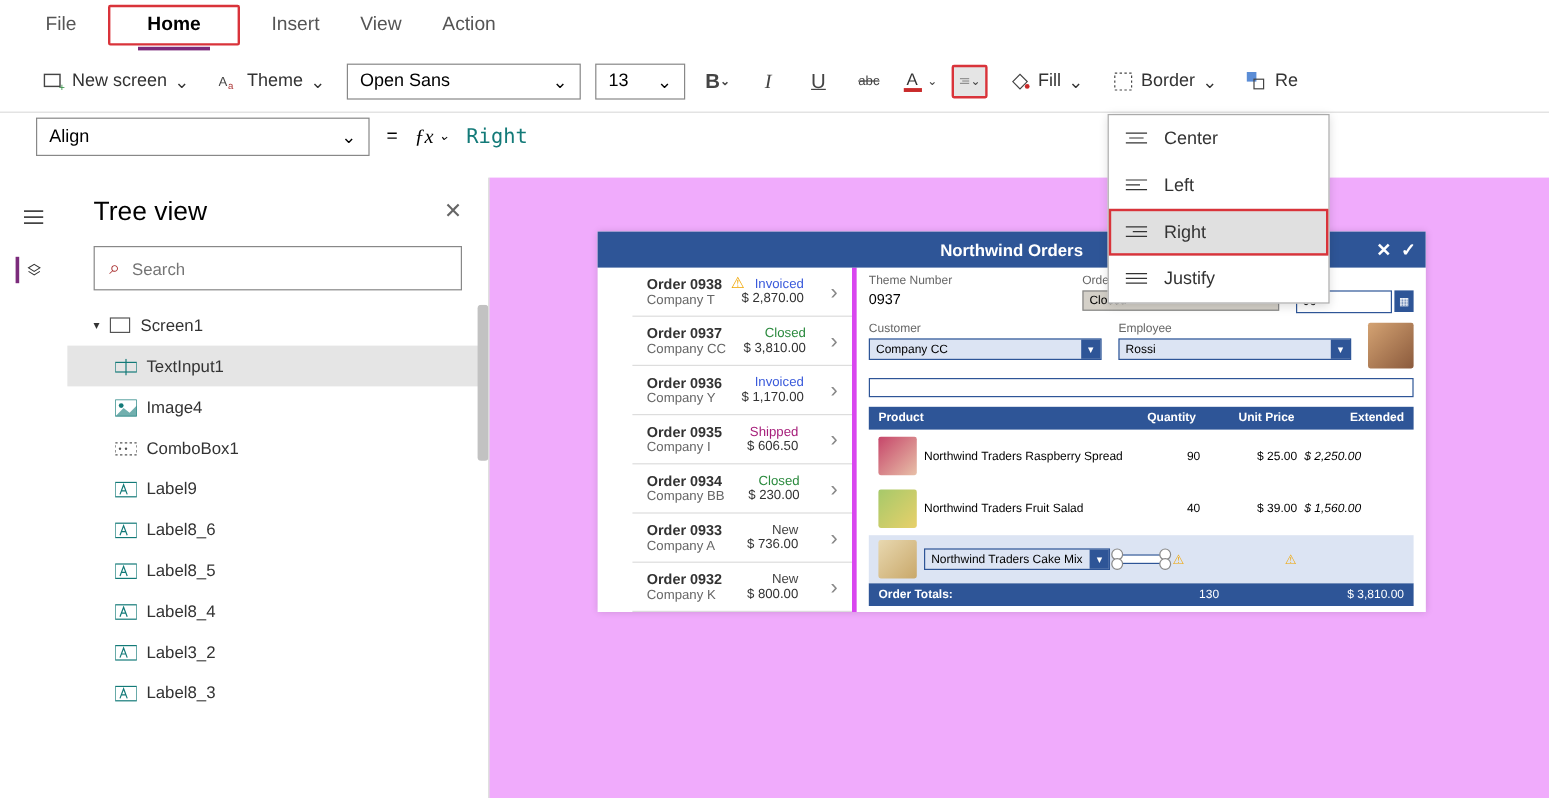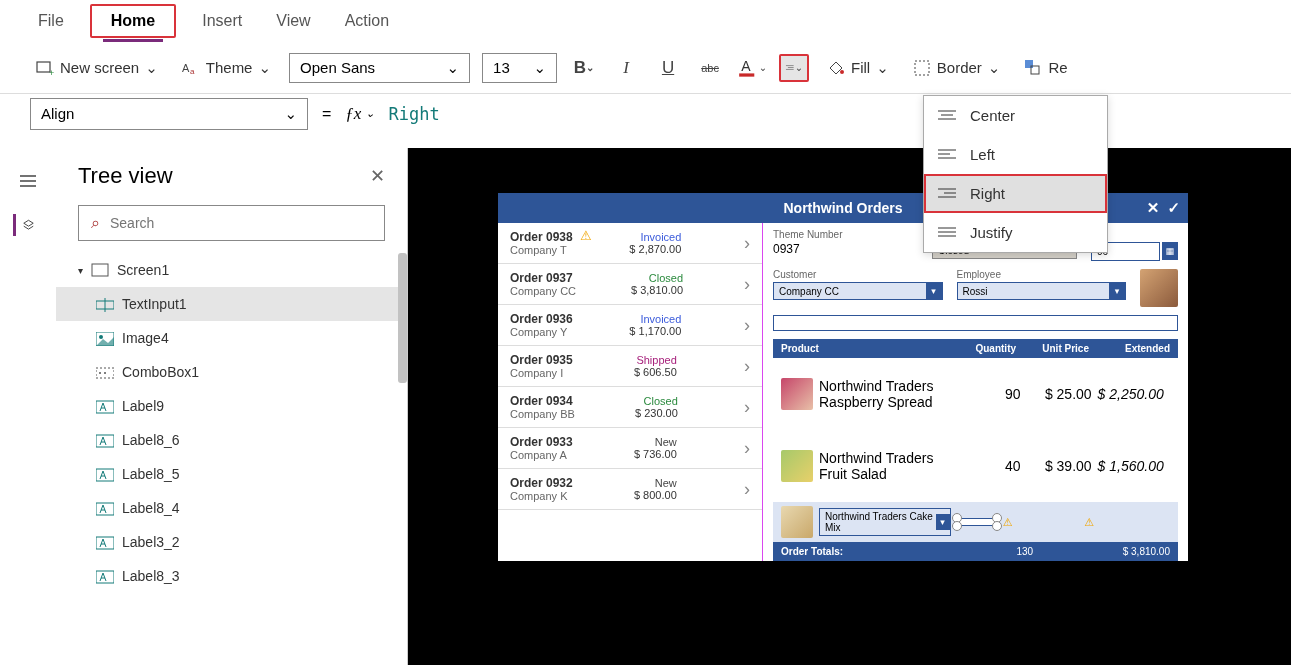--- a/index.html
+++ b/index.html
@@ -2,28 +2,28 @@
 <html><head>
 <meta charset="utf-8">
 <style>
 * { margin: 0; padding: 0; box-sizing: border-box; font-family: "Segoe UI", Arial, sans-serif; }
 body { background: #fff; width: 1291px; height: 665px; overflow: hidden; position: relative; }
 
 
 .menu-bar { display: flex; align-items: center; height: 42px; padding: 0 30px; gap: 18px; border-bottom: 1px solid transparent; }
 .menu-item { font-size: 16px; color: #555; padding: 10px 8px; cursor: pointer; }
 .menu-item.active { color: #000; font-weight: 600; border-bottom: 3px solid #7b2b7b; }
-.menu-highlight { border: 2px solid #d9333a; padding: 6px 11px; border-radius: 2px; }
+.menu-highlight { border: 2px solid #d9333a; padding: 6px 23px; border-radius: 2px; }
 
 
 .ribbon { display: flex; align-items: center; height: 52px; padding: 0 30px; gap: 12px; border-bottom: 1px solid #ddd; }
 .ribbon-btn { display: flex; align-items: center; gap: 6px; padding: 4px 6px; font-size: 15px; color: #333; cursor: pointer; }
 .icon { display: inline-flex; width: 18px; height: 18px; }
 .dropdown-field { border: 1px solid #888; padding: 5px 10px; font-size: 15px; display: flex; align-items: center; justify-content: space-between; }
-.font-name { width: 181px; }
+.font-name { width: 195px; }
 .font-size { width: 75px; }
 .tb-icon { width: 30px; height: 28px; display: flex; align-items: center; justify-content: center; color: #444; font-size: 17px; }
 .align-btn { border: 2px solid #d9333a; padding: 3px 4px; background: #e5e5e5; border-radius: 2px; }
 
 
 .prop-bar { display: flex; align-items: center; height: 40px; padding: 0 30px; gap: 14px; border-bottom: 1px solid transparent; }
 .prop-select { border: 1px solid #888; padding: 6px 10px; font-size: 15px; width: 278px; display: flex; justify-content: space-between; align-items: center; }
 .fx { font-style: italic; font-family: serif; font-size: 17px; display: flex; align-items: center; gap: 4px; }
 .formula-value { font-family: Consolas, monospace; font-size: 17px; color: #137a78; }
 
@@ -38,28 +38,28 @@
 .search-box { margin: 8px 22px 12px; border: 1px solid #888; padding: 8px 12px; display: flex; align-items: center; gap: 10px; }
 .search-box input { border: none; outline: none; font-size: 14px; width: 100%; color: #666; }
 .tree-body { height: 380px; overflow: hidden; position: relative; }
 .tree-scroll { position: absolute; right: 0; top: 0; width: 9px; height: 130px; background: #c2c2c2; border-radius: 3px; }
 .tree-row { display: flex; align-items: center; gap: 8px; padding: 9px 10px 9px 22px; font-size: 14px; color: #333; }
 .tree-row.level1 { padding-left: 40px; align-items: flex-end; }
 .tree-row.selected { background: #e5e5e5; }
 .tree-icon { width: 18px; height: 14px; display: inline-flex; }
 
 
-.canvas-area { position: absolute; top: 148px; left: 408px; right: 0; bottom: 0; background: #000000; overflow: hidden; }
+.canvas-area { position: absolute; top: 148px; left: 408px; right: 0; bottom: 0; background: #f0abfc; overflow: hidden; }
 .app-preview { position: absolute; top: 45px; left: 90px; width: 690px; background: #fff; box-shadow: 0 0 6px rgba(0,0,0,.15); }
 
 .app-header { background: #2e5597; color: #fff; height: 30px; display: flex; align-items: center; justify-content: center; font-size: 14px; font-weight: 600; position: relative; }
 .app-header-icons { position: absolute; right: 8px; display: flex; gap: 8px; font-size: 15px; }
 
 .app-body { display: flex; }
-.order-list { width: 265px; border-right: 1px solid #d946ef; }
+.order-list { width: 216px; border-right: 4px solid #d946ef; padding-left: 29px; }
 .order-item { border-bottom: 1px solid #ddd; padding: 7px 12px; display: flex; align-items: center; justify-content: space-between; position: relative; }
 .order-left { font-size: 12px; color: #333; }
 .order-left .oname { font-weight: 600; }
 .order-left .ocomp { color: #666; font-size: 11px; }
 .order-right { text-align: right; font-size: 11px; }
 .ostatus { font-weight: 400; }
 .status-invoiced { color: #3b5bdb; }
 .status-closed { color: #2b8a3e; }
 .status-shipped { color: #a61e7a; }
 .status-new { color: #444; }
@@ -75,21 +75,21 @@
 .detail-select { border: 1px solid #2e5597; background: #dce4f3; padding: 2px 5px; font-size: 10px; display: flex; justify-content: space-between; align-items: center; }
 .sel-carat { background: #2e5597; color: #fff; width: 16px; height: 16px; display: flex; align-items: center; justify-content: center; font-size: 9px; margin: -2px -5px -2px 0; }
 .employee-photo { width: 38px; height: 38px; background: linear-gradient(135deg,#d4a373,#8b5a3c); border-radius: 2px; }
 
 .prod-header { background: #2e5597; color: #fff; display: flex; padding: 4px 8px; font-size: 10px; font-weight: 600; }
 .ph-prod { flex: 2.2; }
 .ph-qty { flex: .7; text-align: right; }
 .ph-up { flex: .9; text-align: right; }
 .ph-ext { flex: 1; text-align: right; }
 
-.prod-row { display: flex; align-items: center; padding: 20px 8px; font-size: 14px; gap: 6px; }
+.prod-row { display: flex; align-items: center; padding: 6px 8px; font-size: 10px; gap: 6px; }
 .prod-img { width: 32px; height: 32px; background: linear-gradient(135deg,#c6466a,#e8c0a8); border-radius: 2px; }
 .prod-img.fruit { background: linear-gradient(135deg,#a6c96a,#e8d06a); }
 .prod-img.cake { background: linear-gradient(135deg,#e8d8b0,#c9a86a); }
 .pr-name { flex: 2; }
 .pr-qty { flex: .7; text-align: right; }
 .pr-up { flex: .9; text-align: right; }
 .pr-ext { flex: 1; text-align: left; font-style: italic; }
 
 .totals-row { background: #2e5597; color: #fff; display: flex; padding: 4px 8px; font-size: 10px; }
 .tr-label { flex: 2.8; text-align: left; font-weight: 600; }

